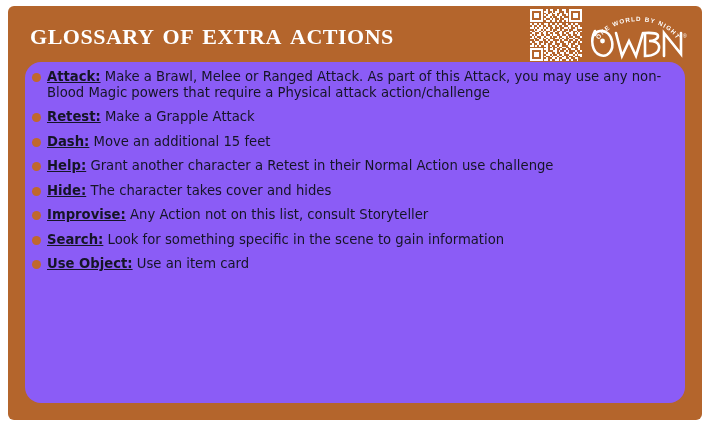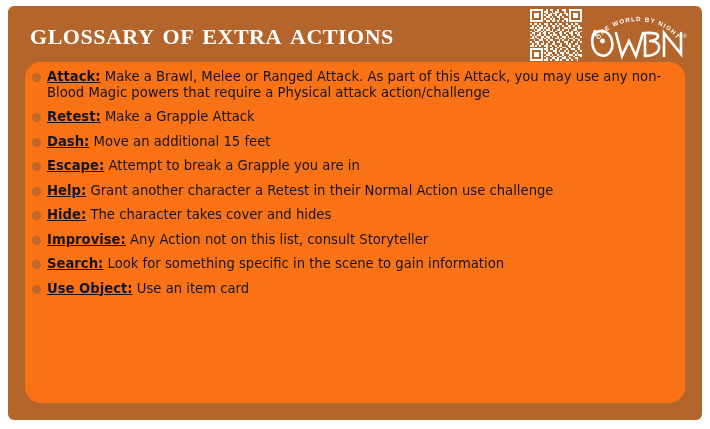--- a/index.html
+++ b/index.html
@@ -80,21 +80,21 @@
     letter-spacing: 1.1px;
   }
 
   
   .panel {
     position: absolute;
     left: 17px;
     top: 56px;
     width: 660px;
     height: 341px;
-    background: #f97316;
+    background: #8b5cf6;
     border-radius: 16px 16px 16px 16px;
   }
 
   .list {
     position: absolute;
     left: 0;
     top: 0;
     width: 660px;
     padding: 7px 0 0 0;
     margin: 0;
@@ -400,23 +400,20 @@
 
       <li class="item">
         <span class="bullet"></span><span class="term">Retest:</span> <span class="desc">Make a Grapple Attack</span>
       </li>
 
       <li class="item">
         <span class="bullet"></span><span class="term">Dash:</span> <span class="desc">Move an additional 15 feet</span>
       </li>
 
 
-      <li class="item">
-        <span class="bullet"></span><span class="term">Escape:</span> <span class="desc">Attempt to break a Grapple you are in</span>
-      </li>
 
       <li class="item">
         <span class="bullet"></span><span class="term">Help:</span> <span class="desc">Grant another character a Retest in their Normal Action use challenge</span>
       </li>
 
       <li class="item">
         <span class="bullet"></span><span class="term">Hide:</span> <span class="desc">The character takes cover and hides</span>
       </li>
 
       <li class="item">

